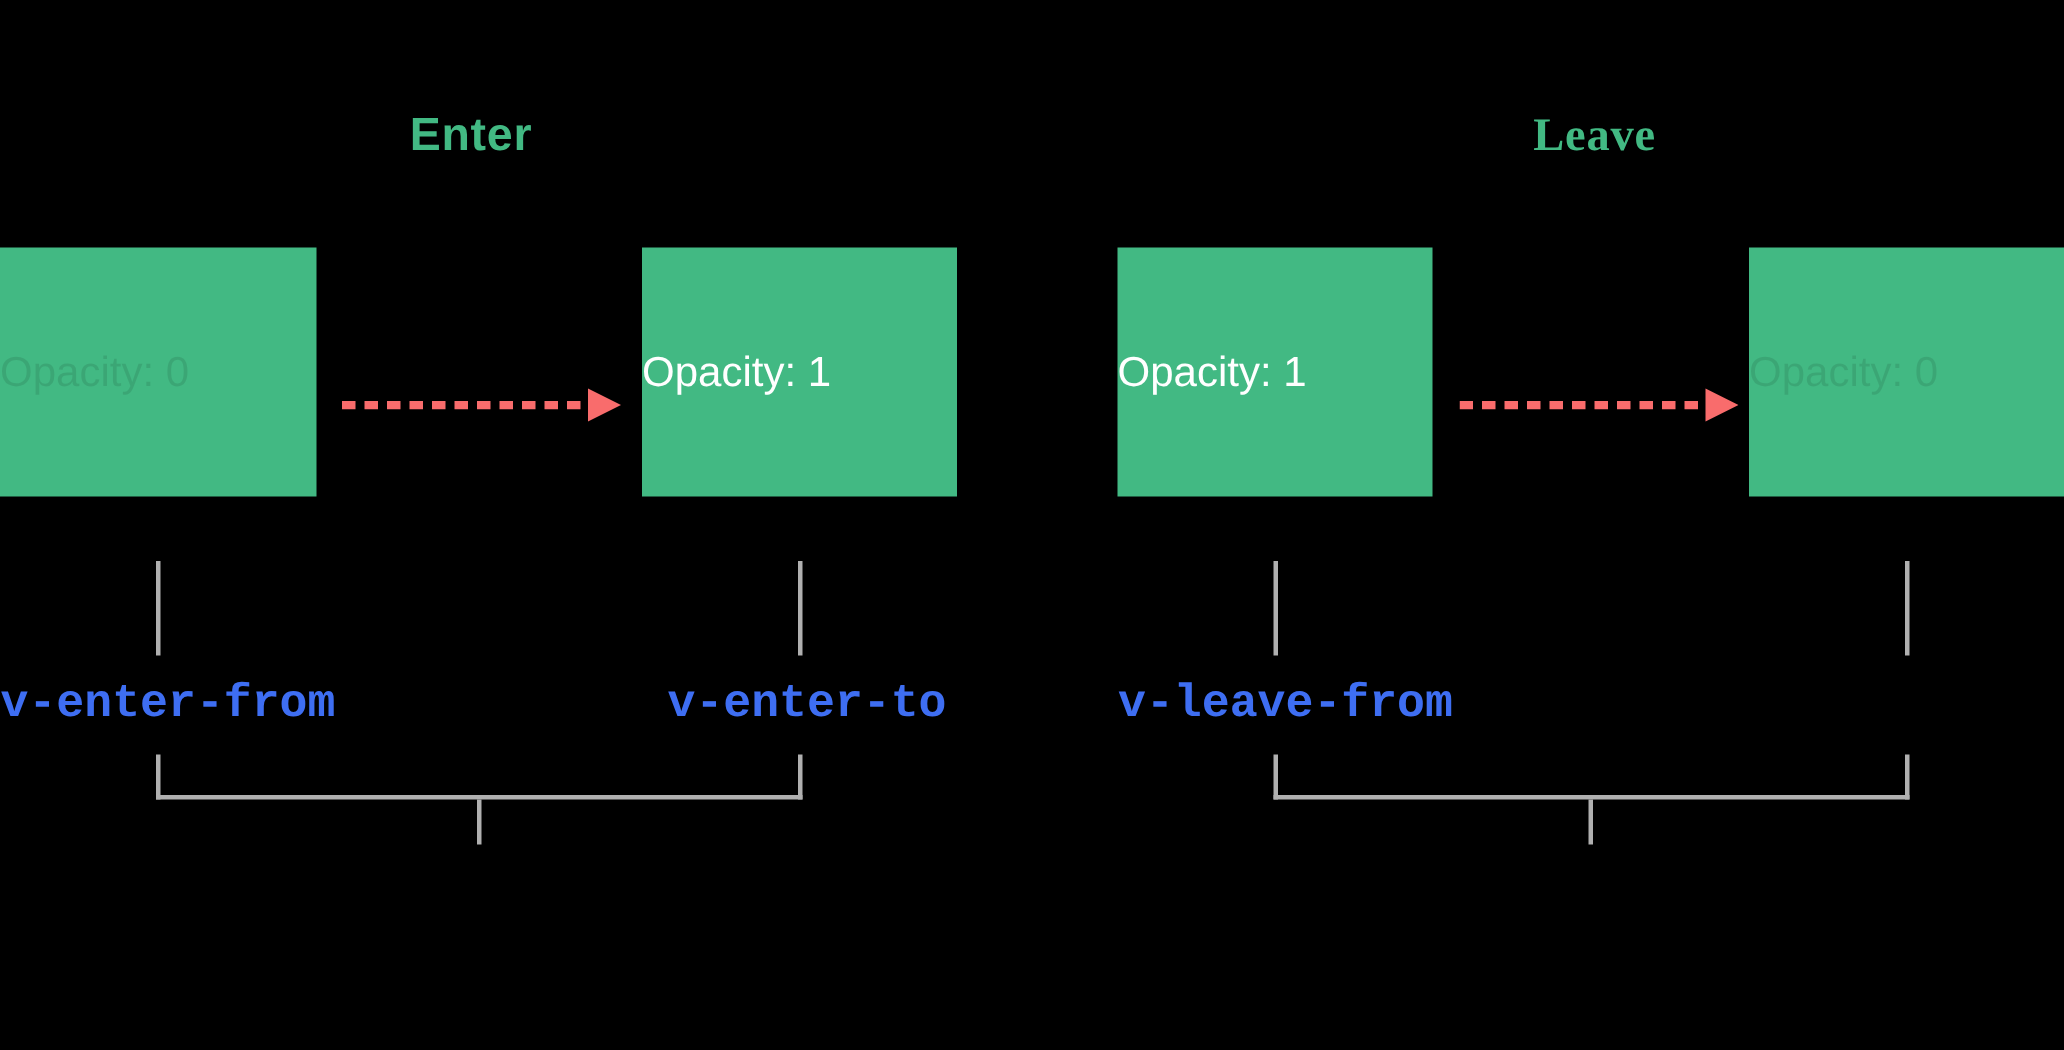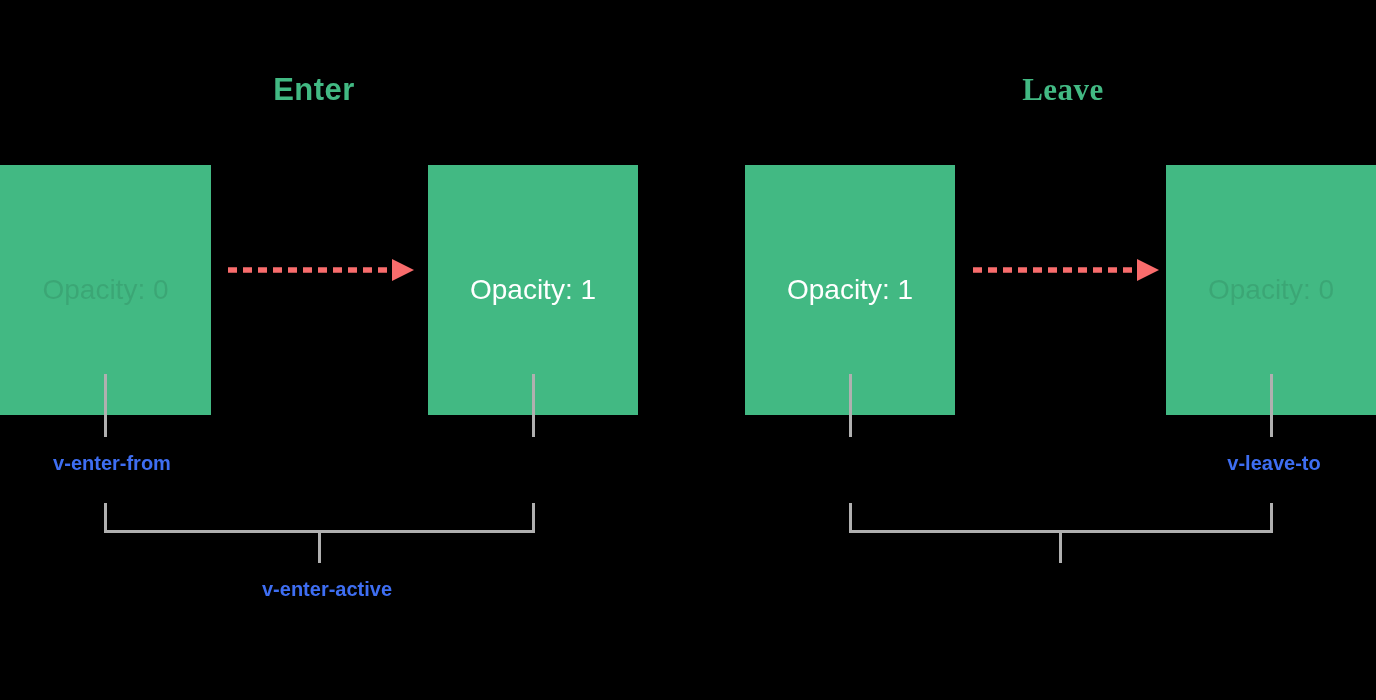--- a/index.html
+++ b/index.html
@@ -27,25 +27,24 @@
     white-space: nowrap;
   }
   .title-enter { left: 314px; }
   .title-leave { left: 1063px; font-family: Liberation Serif, serif; }
 
   
   .box {
     position: absolute;
     top: 165px;
     width: 210px;
-    height: 250px;
+    height: 166px;
     background: var(--green, #42b983);
     display: flex;
     align-items: center;
-    justify-content: center;
   }
   .box-enter-from { left: 0; width: 211px; }
   .box-enter-to   { left: 428px; }
   .box-leave-from { left: 745px; }
   .box-leave-to   { left: 1166px; }
 
   .box-label {
     font-size: 28px;
     color: var(--box_text, #ffffff);
     white-space: nowrap;
@@ -89,22 +88,22 @@
   .brk-h-leave { left: 849px; top: 530px; width: 424px; }
 
   
   .stem-enter { left: 318px;  top: 533px; height: 30px; }
   .stem-leave { left: 1059px; top: 533px; height: 30px; }
 
   
   .code-label {
     position: absolute;
     transform: translateX(-50%);
-    font-family: Liberation Sans, sans-serif;
-    font-size: 20px;
+    font-family: Liberation Mono, monospace;
+    font-size: 31px;
     font-weight: bold;
     color: var(--blue, #3e6ef2);
     white-space: nowrap;
   }
   .lbl-enter-from { left: 112px;  top: 452px; }
   .lbl-enter-to   { left: 538px;  top: 452px; }
   .lbl-leave-from { left: 857px;  top: 452px; }
   .lbl-leave-to   { left: 1274px; top: 452px; }
   .lbl-enter-active { left: 327px;  top: 578px; }
   .lbl-leave-active { left: 1060px; top: 578px; }
@@ -126,47 +125,47 @@
   </svg>
 
   <div class="box box-enter-to">
     <span class="box-label" data-faded="false">Opacity: 1</span>
   </div>
 
   <div class="cline v drop-1"></div>
   <div class="cline v drop-2"></div>
 
   <div class="code-label lbl-enter-from">v-enter-from</div>
+  <div class="code-label lbl-enter-to">v-enter-to</div>
 
   <div class="cline v brk-v-1"></div>
   <div class="cline v brk-v-2"></div>
   <div class="cline h brk-h-enter"></div>
   <div class="cline v stem-enter"></div>
 
-  <div class="code-label lbl-enter-active">v-enter-active</div>
 
   <div class="section-title title-leave">Leave</div>
 
   <div class="box box-leave-from">
     <span class="box-label" data-faded="false">Opacity: 1</span>
   </div>
 
   <svg class="arrow arrow-leave" viewBox="0 0 186 24">
     <line x1="0" y1="12" x2="164" y2="12" stroke-width="5.5" stroke-dasharray="9 6"></line>
     <polygon points="164,1 186,12 164,23"></polygon>
   </svg>
 
   <div class="box box-leave-to">
     <span class="box-label" data-faded="true">Opacity: 0</span>
   </div>
 
   <div class="cline v drop-3"></div>
   <div class="cline v drop-4"></div>
 
-  <div class="code-label lbl-leave-to">v-leave-to</div>
+  <div class="code-label lbl-leave-from">v-leave-from</div>
 
   <div class="cline v brk-v-3"></div>
   <div class="cline v brk-v-4"></div>
   <div class="cline h brk-h-leave"></div>
   <div class="cline v stem-leave"></div>
 
 
 </div>
 
 </body></html>

